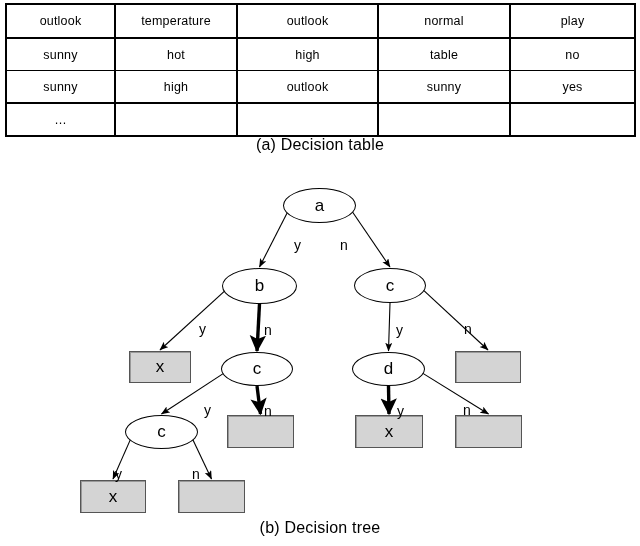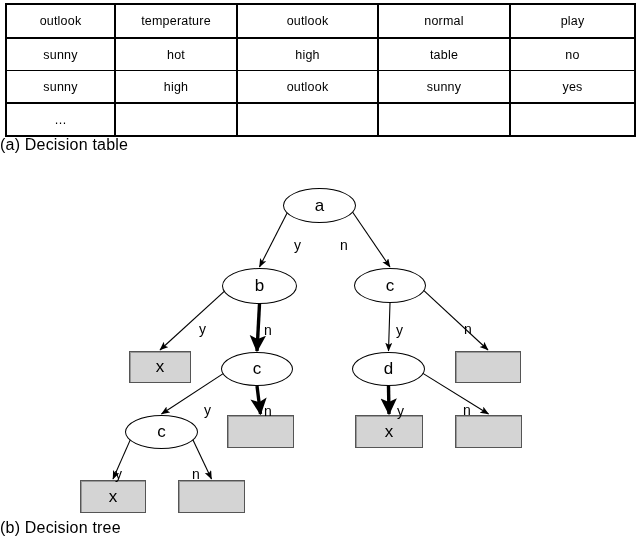--- a/index.html
+++ b/index.html
@@ -51,21 +51,21 @@
   }
   col.c0 { width: 109px; }
   col.c1 { width: 122px; }
   col.c2 { width: 141px; }
   col.c3 { width: 132px; }
   col.c4 { width: 125px; }
 
   .caption {
     position: absolute;
     width: 640px;
-    text-align: left;
+    text-align: center;
     font-size: 16px;
     color: #000;
     letter-spacing: 0.2px;
   }
   #caption-a { top: 136px; left: 0; }
   #caption-b { top: 519px; left: 0; }
 
   
   #tree-area {
     position: absolute;

